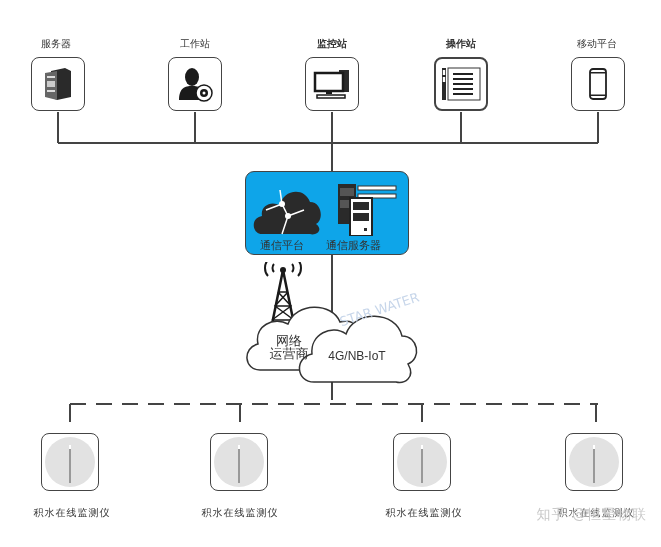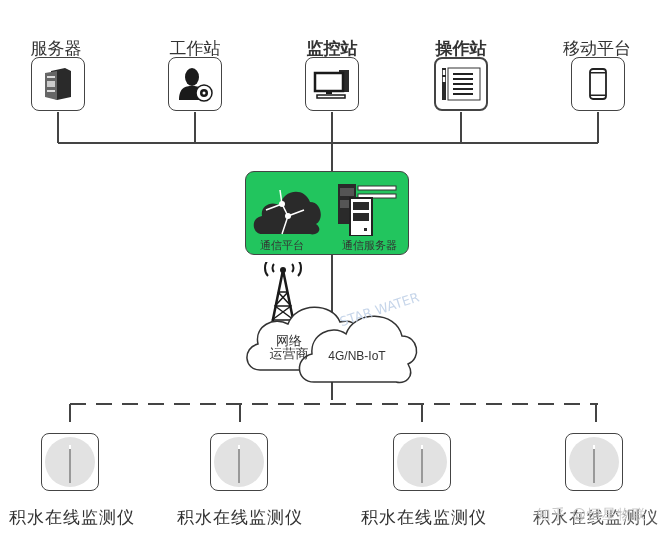--- a/index.html
+++ b/index.html
@@ -1,23 +1,23 @@
 <!DOCTYPE html>
 <html><head>
 <meta charset="utf-8">
 <style>
   html,body{margin:0;padding:0;background:#fff;}
   body{width:661px;height:547px;position:relative;overflow:hidden;font-family:"DejaVu Sans",sans-serif;color:#333;}
-  .lbl{position:absolute;font-size:17px;color:#333;text-align:center;white-space:nowrap;transform:translateX(-50%);}
+  .lbl{position:absolute;font-size:10px;color:#333;text-align:center;white-space:nowrap;transform:translateX(-50%);}
   .box{position:absolute;width:54px;height:54px;border:1.5px solid #444;border-radius:8px;background:#fff;box-sizing:border-box;display:flex;align-items:center;justify-content:center;}
   .sensor{position:absolute;width:58px;height:58px;border:1.5px solid #444;border-radius:8px;background:#fff;box-sizing:border-box;display:flex;align-items:center;justify-content:center;}
   .sensor .disc{width:50px;height:50px;border-radius:50%;background:#e2e2e2;position:relative;}
   .sensor .rod{position:absolute;left:50%;top:8px;width:2px;height:34px;margin-left:-1px;background:#999;border-top:4px solid #fff;}
   svg.lines{position:absolute;left:0;top:0;}
-  .hub{position:absolute;left:245px;top:171px;width:164px;height:84px;border:1.5px solid #444;border-radius:9px;background:#22c55e;box-sizing:border-box;}
+  .hub{position:absolute;left:245px;top:171px;width:164px;height:84px;border:1.5px solid #444;border-radius:9px;background:#0ea5e9;box-sizing:border-box;}
   .hub .t{position:absolute;font-size:11px;color:#333;white-space:nowrap;}
   .watermark{position:absolute;right:14px;top:506px;font-size:14px;color:#c9c9c9;letter-spacing:1px;}
 </style>
 </head>
 <body>
 
 <svg class="lines" width="661" height="547">
   <g stroke="#444" stroke-width="2" fill="none">
 
     <line x1="58" y1="143" x2="598" y2="143"></line>
@@ -111,21 +111,21 @@
     <rect x="2" y="6" width="18" height="40" fill="#2a2a2a"></rect>
     <rect x="4" y="10" width="14" height="8" fill="#555"></rect>
     <rect x="4" y="22" width="14" height="8" fill="#555"></rect>
     <rect x="22" y="8" width="38" height="4" fill="#fff" stroke="#333" stroke-width="1"></rect>
     <rect x="22" y="16" width="38" height="4" fill="#fff" stroke="#333" stroke-width="1"></rect>
     <rect x="14" y="20" width="22" height="38" fill="#fff" stroke="#222" stroke-width="2"></rect>
     <rect x="17" y="24" width="16" height="8" fill="#2a2a2a"></rect>
     <rect x="17" y="35" width="16" height="8" fill="#2a2a2a"></rect>
     <rect x="28" y="50" width="3" height="3" fill="#2a2a2a"></rect>
   </svg>
-  <span class="t" style="left:96px;top:66px;">通信服务器</span>
+  <span class="t" style="left:80px;top:66px;">通信服务器</span>
 </div>
 
 <svg style="position:absolute;left:240px;top:262px;" width="180" height="125" viewBox="0 0 180 125">
 
   <g stroke="#1a1a1a" fill="none">
     <path d="M28,14 C24,10 24,2 28,-2" stroke-width="2"></path>
     <path d="M34,10 C32,8 32,4 34,2" stroke-width="2"></path>
     <path d="M58,14 C62,10 62,2 58,-2" stroke-width="2"></path>
     <path d="M52,10 C54,8 54,4 52,2" stroke-width="2"></path>
     <path d="M43,8 L30,72 M43,8 L56,72" stroke-width="2.5"></path>

